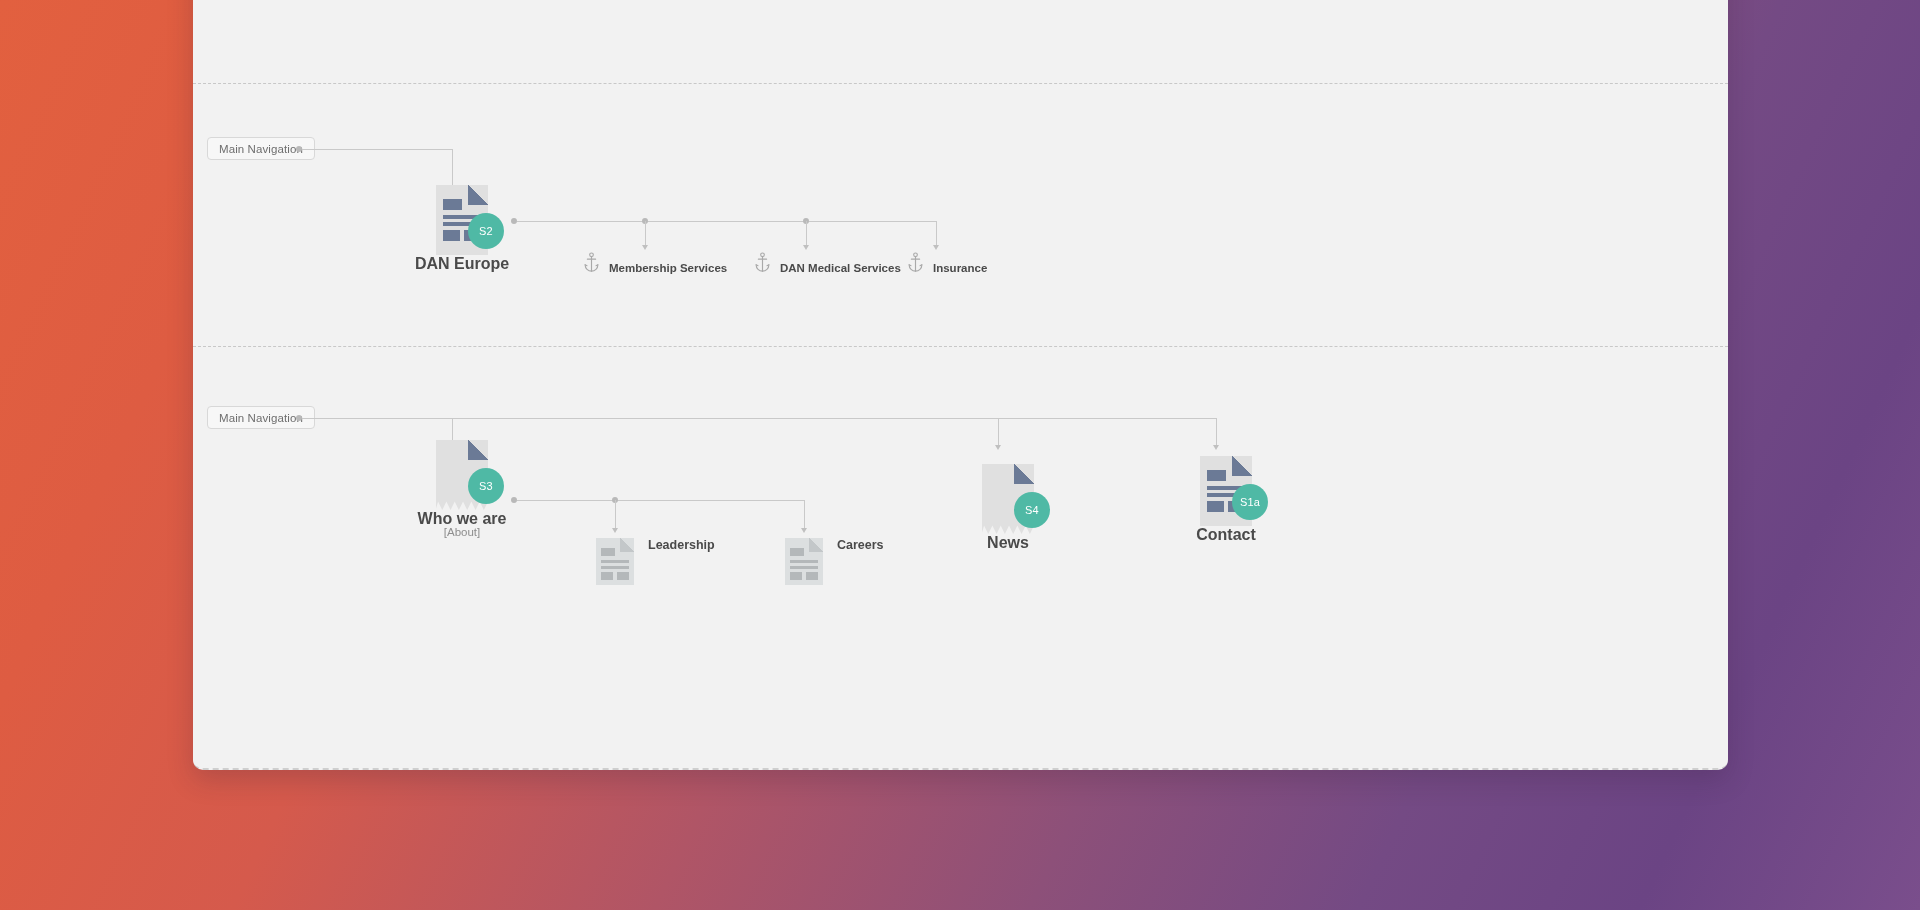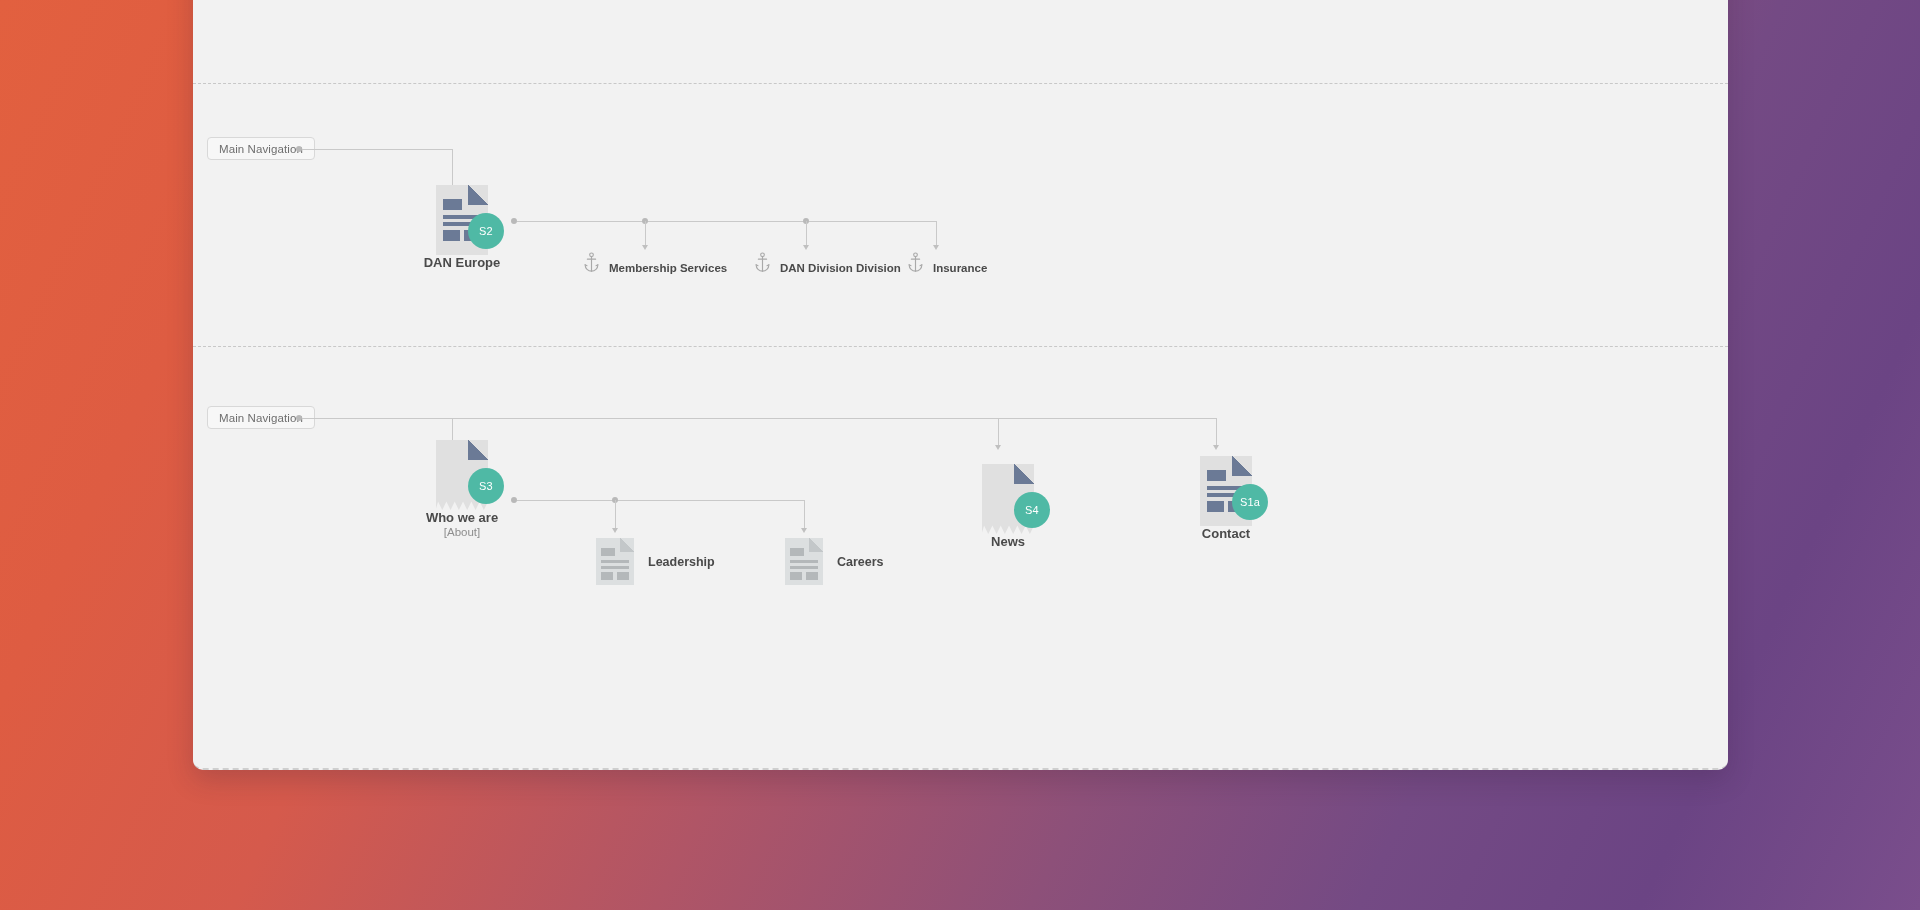--- a/index.html
+++ b/index.html
@@ -176,21 +176,21 @@
     letter-spacing: .2px;
   }
   .badge.sz-lg { width: 36px; height: 36px; left: 32px; top: 28px; }
 
   
   .node-label {
     position: absolute;
     top: 70px;
     left: 50%;
     transform: translateX(-50%);
-    font-size: 13px;
+    font-size: 16px;
     font-weight: bold;
     color: #4a4a4a;
     white-space: nowrap;
     text-align: center;
   }
   .node-sublabel {
     position: absolute;
     top: 86px;
     left: 50%;
     transform: translateX(-50%);
@@ -217,21 +217,21 @@
   .anchor-item .anchor-text {
     font-size: 11.5px;
     font-weight: bold;
     color: #4a4a4a;
   }
 
   
   .doc-item {
     position: absolute;
     display: flex;
-    align-items: center;
+    align-items: flex-start;
     gap: 14px;
     white-space: nowrap;
   }
   .doc-item .doc-text {
     font-size: 12.5px;
     font-weight: bold;
     color: #4a4a4a;
   }
 </style>
 </head>
@@ -289,21 +289,21 @@
   </div>
 
   <div class="anchor-item" style="left:561px; top:292px;">
     <svg class="anchor-glyph" viewBox="0 0 24 30" fill="none" stroke="currentColor" stroke-width="1.6" stroke-linecap="round">
       <circle cx="12" cy="3.4" r="2.6"></circle>
       <line x1="12" y1="6.2" x2="12" y2="26.5"></line>
       <line x1="6.2" y1="9.6" x2="17.8" y2="9.6"></line>
       <path d="M3 17.5c0 5.4 4.2 9 9 9s9-3.6 9-9"></path>
       <path d="M3 17.5l2.6 1.4M21 17.5l-2.6 1.4"></path>
     </svg>
-    <span class="anchor-text">DAN Division Division</span>
+    <span class="anchor-text">DAN Medical Services</span>
   </div>
 
   <div class="anchor-item" style="left:714px; top:292px;">
     <svg class="anchor-glyph" viewBox="0 0 24 30" fill="none" stroke="currentColor" stroke-width="1.6" stroke-linecap="round">
       <circle cx="12" cy="3.4" r="2.6"></circle>
       <line x1="12" y1="6.2" x2="12" y2="26.5"></line>
       <line x1="6.2" y1="9.6" x2="17.8" y2="9.6"></line>
       <path d="M3 17.5c0 5.4 4.2 9 9 9s9-3.6 9-9"></path>
       <path d="M3 17.5l2.6 1.4M21 17.5l-2.6 1.4"></path>
     </svg>

